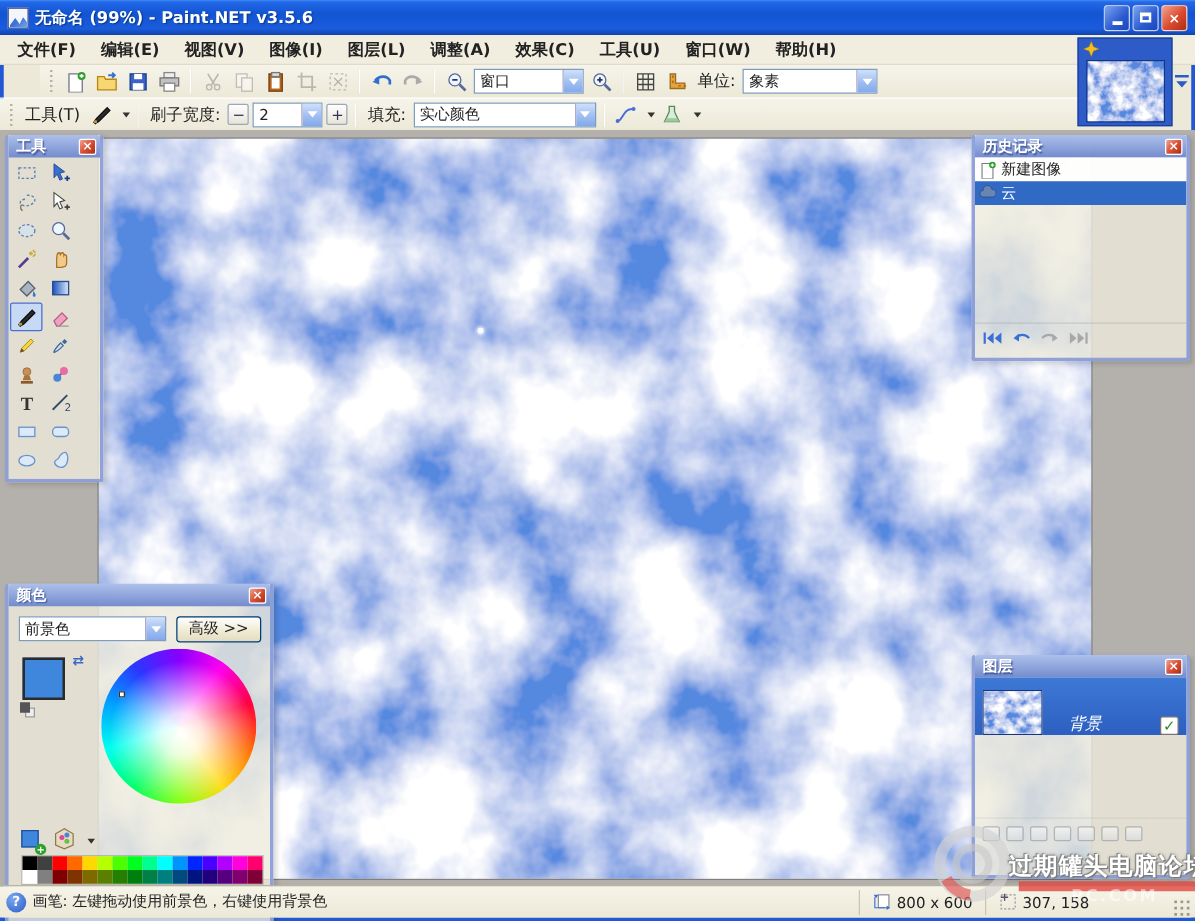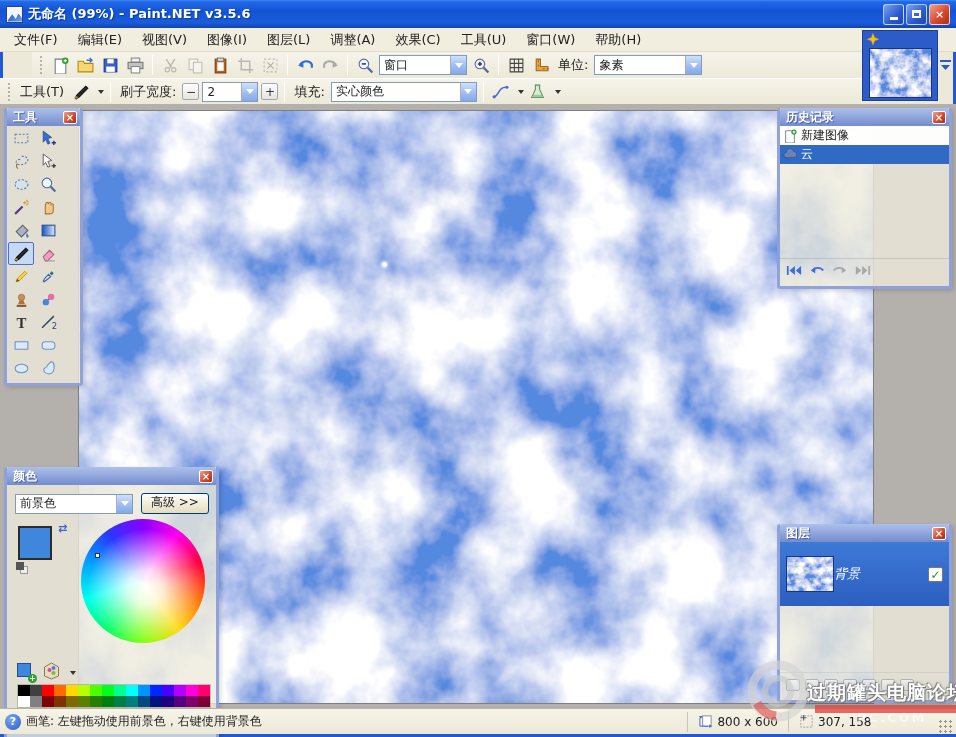--- a/index.html
+++ b/index.html
@@ -21,21 +21,21 @@
   .tb-btn { width:21px; height:21px; border-radius:3px; border:1px solid rgba(255,255,255,.65);
     display:flex; align-items:center; justify-content:center; color:#fff; font-size:11px; font-weight:bold;
     background:linear-gradient(135deg,#7ba5f0,#2a5ad0 60%,#1c46b8); }
   .tb-btn.close { background:linear-gradient(135deg,#f0a28e,#da4a2e 55%,#aa3014); }
   .glyph-min { width:8px; height:3px; background:#fff; margin-top:9px; }
   .glyph-max { width:9px; height:8px; border:2px solid #fff; border-top-width:3px; }
 
   
   .menubar { position:absolute; left:-3px; top:28px; width:956px; height:24px; background:#f1eee0;
     display:flex; align-items:center; padding-left:4px; border-bottom:1px solid #e0dcc8; }
-  .menu-item { padding:3px 10px; cursor:default; }
+  .menu-item { padding:3px 10px; cursor:default;font-weight:bold; }
 
   
   .toolbar { position:absolute; left:-3px; width:866px; height:26px; background:linear-gradient(180deg,#f6f4ea,#ece9d8);
     display:flex; align-items:center; gap:3px; padding:0 4px; }
   .toolbar1 { top:52px;margin-left:32px; } .toolbar2 { top:78px; border-top:1px solid #fff; }
   .grip { width:4px; height:18px; margin:0 3px;
     background-image:repeating-linear-gradient(180deg,#b8b4a0 0 2px,transparent 2px 4px);
     background-size:2px 100%; background-repeat:no-repeat; background-position:1px 0; }
   .sep { width:1px; height:20px; background:#c9c5b0; border-right:1px solid #fff; margin:0 3px; }
   .ticon { width:22px; height:22px; display:flex; align-items:center; justify-content:center; border-radius:2px; }
@@ -86,21 +86,21 @@
   .hist-list { background:rgba(255,255,255,.92); }
   .hist-item { height:19px; display:flex; align-items:center; gap:4px; padding:0 3px; font-size:12px; }
   .hist-item.sel { background:#316ac5; color:#fff; }
   .hist-item svg { width:14px; height:14px; }
   .hist-body { height:94px; }
   .hist-nav { height:24px; display:flex; align-items:center; gap:7px; padding:0 6px; border-top:1px solid rgba(160,160,160,.4); }
   .hist-nav svg { width:16px; height:13px; }
 
   
   .colors-win { left:1px; top:467px; width:215px; height:289px; }
-  .cw-row1 { display:flex; gap:8px; padding:8px 6px 2px 8px; align-items:center; }
+  .cw-row1 { display:flex; gap:8px; padding:8px 6px 2px 8px; }
   .adv-btn { height:21px; padding:0 9px; font-size:12px; border:1px solid #003c74; border-radius:3px;
     background:linear-gradient(180deg,#fefefe,#f0ead2 60%,#e2dcc2); white-space:nowrap; }
   .fgbg { position:absolute; left:11px; top:55px; width:60px; height:58px; }
   .fg-sq { position:absolute; left:0; top:4px; width:34px; height:34px; border:2px solid #2b2b2b; }
   .bg-sq { position:absolute; left:16px; top:20px; width:34px; height:34px; border:2px solid #2b2b2b; background:#fbfbf7; z-index:-1; }
   .swap-ic { position:absolute; left:40px; top:0; font-size:11px; color:#3a66c8; font-weight:bold; }
   .reset-ic { position:absolute; left:-2px; top:40px; width:12px; height:12px; }
   .reset-ic .a { position:absolute; left:4px; top:4px; width:8px; height:8px; border:1px solid #999; background:#eee; }
   .reset-ic .b { position:absolute; left:0; top:0; width:8px; height:8px; border:1px solid #555; background:#555; }
   .wheel { position:absolute; left:74px; top:52px; width:124px; height:124px; border-radius:50%;
@@ -111,21 +111,21 @@
   .addc { width:19px; height:19px; position:relative; }
   .addc .sq { position:absolute; left:0; top:0; width:14px; height:14px; background:#3f87dc; border:1px solid #1d4f9a; }
   .addc .pl { position:absolute; right:-1px; bottom:-1px; width:9px; height:9px; border-radius:50%; background:#2ca02c;
     color:#fff; font-size:8px; line-height:9px; text-align:center; font-weight:bold; }
   .pal-ic svg { width:19px; height:18px; }
   .palette { position:absolute; left:10px; top:217px; display:grid; grid-template-columns:repeat(16,12px); grid-auto-rows:11px; border:1px solid rgba(120,120,120,.4); }
   .palette .sw { width:12px; height:11px; }
 
   
   .layers-win { left:774px; top:524px; width:175px; height:179px; }
-  .layer-row { height:64px; background:linear-gradient(180deg,#3e79d6,#2c5fc0); display:flex; align-items:center; padding:0 6px; gap:0; }
+  .layer-row { height:46px; background:linear-gradient(180deg,#3e79d6,#2c5fc0); display:flex; align-items:flex-end; padding:0 6px; gap:21px; }
   .layer-thumb { width:48px; height:36px; border:1px solid #16377e; background:#fff; }
   .layer-name { flex:1; color:#fff; font-style:italic; font-family:"DejaVu Serif","Liberation Serif",serif; font-size:13px; }
   .layer-chk { width:15px; height:15px; background:#fff; border:1px solid #777; border-radius:2px;
     color:#2a8a2a; font-size:12px; line-height:14px; text-align:center; font-weight:bold; }
   .layer-body { height:66px; }
   .layer-nav { height:24px; display:flex; align-items:center; gap:5px; padding:0 6px; border-top:1px solid rgba(160,160,160,.4); opacity:.55; }
   .layer-nav .mini { width:14px; height:12px; border:1px solid #8a8f9a; background:linear-gradient(#fdfdfd,#d8dce4); border-radius:2px; }
 
   
   .statusbar { position:absolute; left:-3px; top:708px; width:956px; height:26px;

